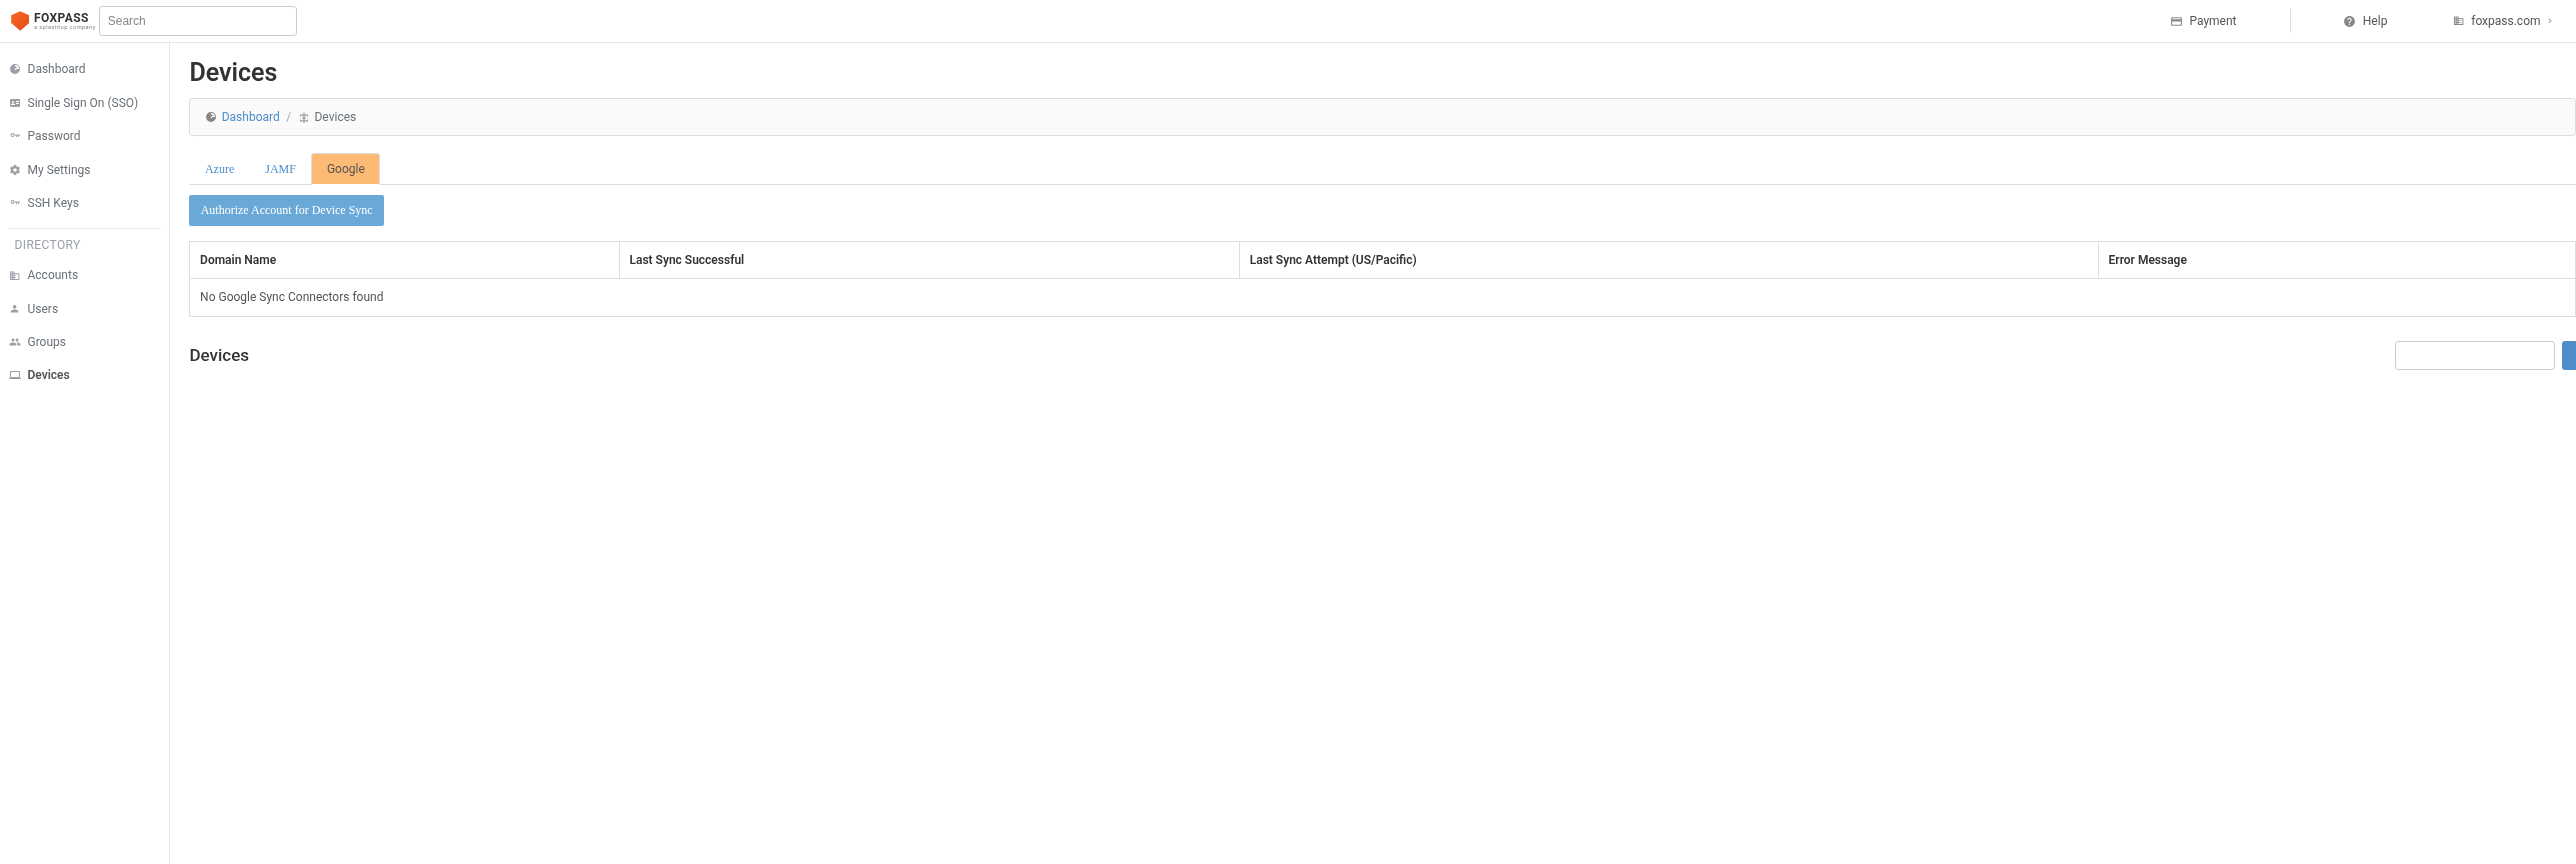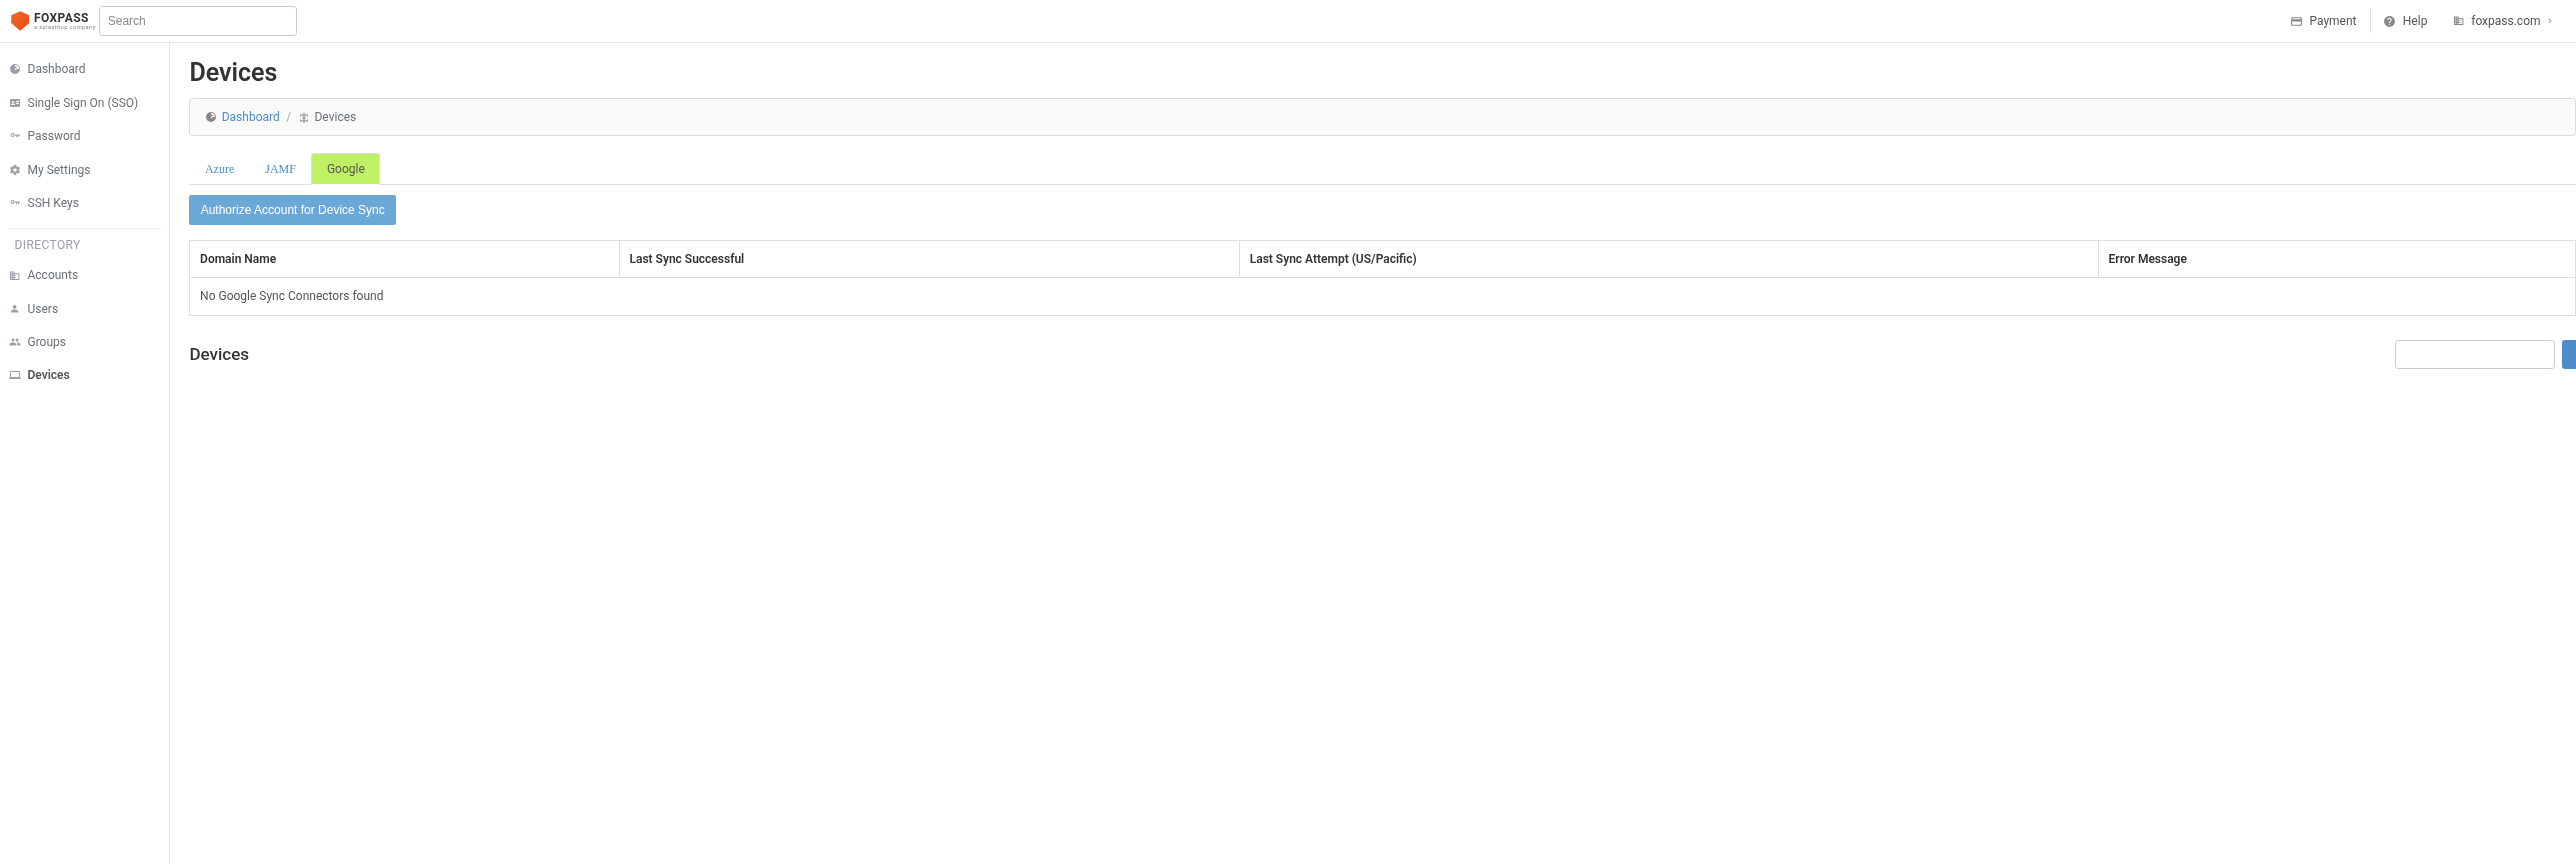--- a/index.html
+++ b/index.html
@@ -64,20 +64,21 @@
     .search-box::placeholder {
       color: #888;
     }
     .topbar-spacer {
       flex: 1;
     }
     .topbar-right {
       display: flex;
       align-items: center;
       height: 100%;
+      gap: 40px;
     }
     .topbar-item {
       display: flex;
       align-items: center;
       padding: 0 13px;
       color: #555;
       cursor: pointer;
       font-size: 12px;
       height: 100%;
     }
@@ -188,31 +189,32 @@
     }
     .tab.inactive {
       color: #4c8dca;
       font-family: Liberation Serif, serif;
     }
     .tab.active {
       color: #555;
       border: 0.8px solid #ddd;
       border-bottom: 0.8px solid #fff;
       border-radius: 3.2px 3.2px 0 0;
-      background: #bef264;
+      background: #fdba74;
     }
     .btn-primary {
       background: #6aa8d8;
       color: #fff;
       border: none;
       padding: 8px 11.3px;
       border-radius: 2px;
       font-size: 12px;
       cursor: pointer;
       margin-bottom: 14.5px;
+      font-family: Liberation Serif, serif;
     }
     .table {
       width: 100%;
       border-collapse: collapse;
       margin-bottom: 24px;
     }
     .table th, .table td {
       text-align: left;
       padding: 11.3px 9.7px;
       border: 0.8px solid #ddd;

